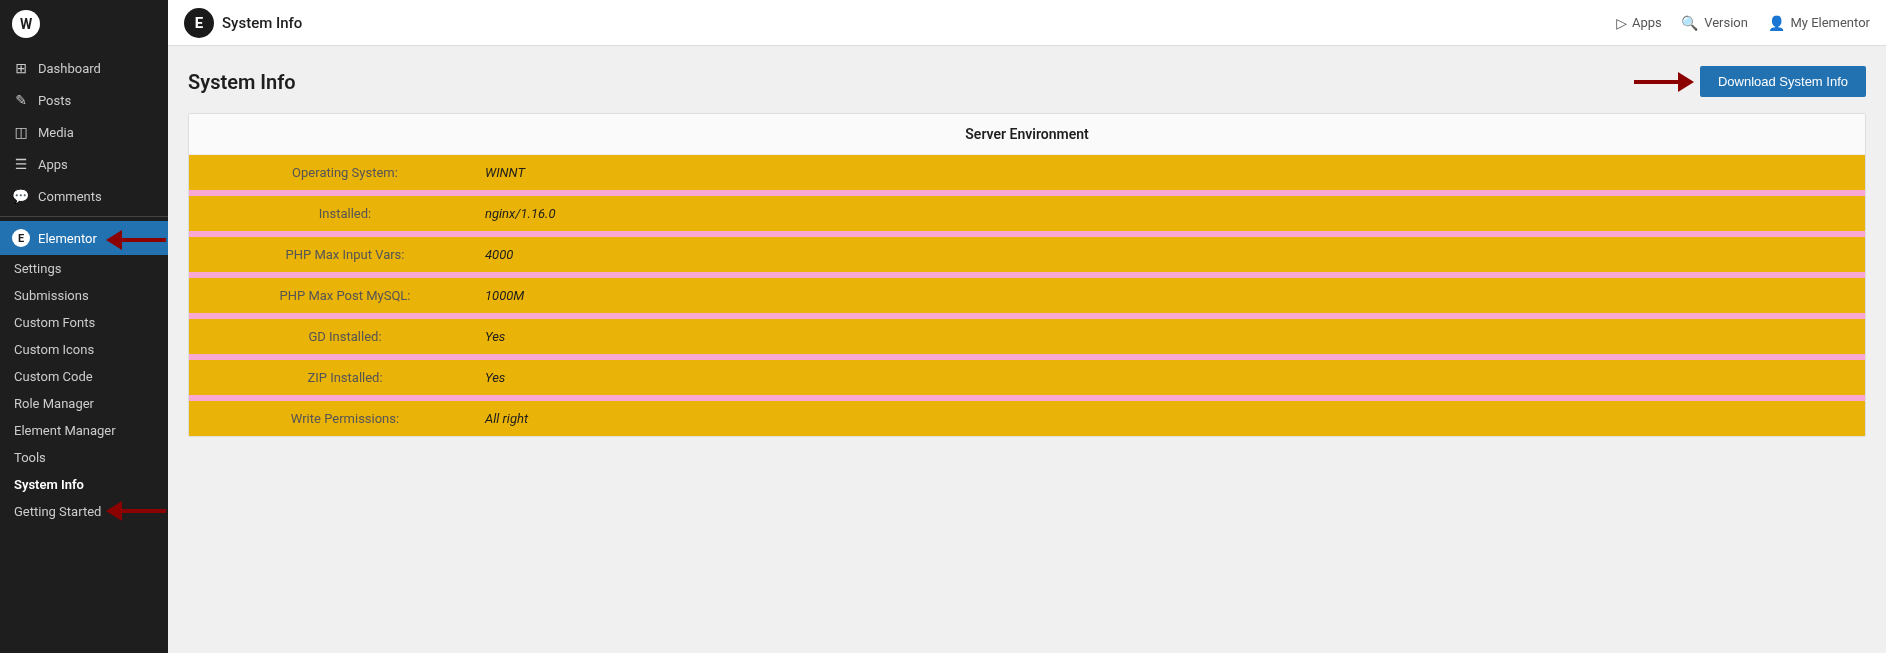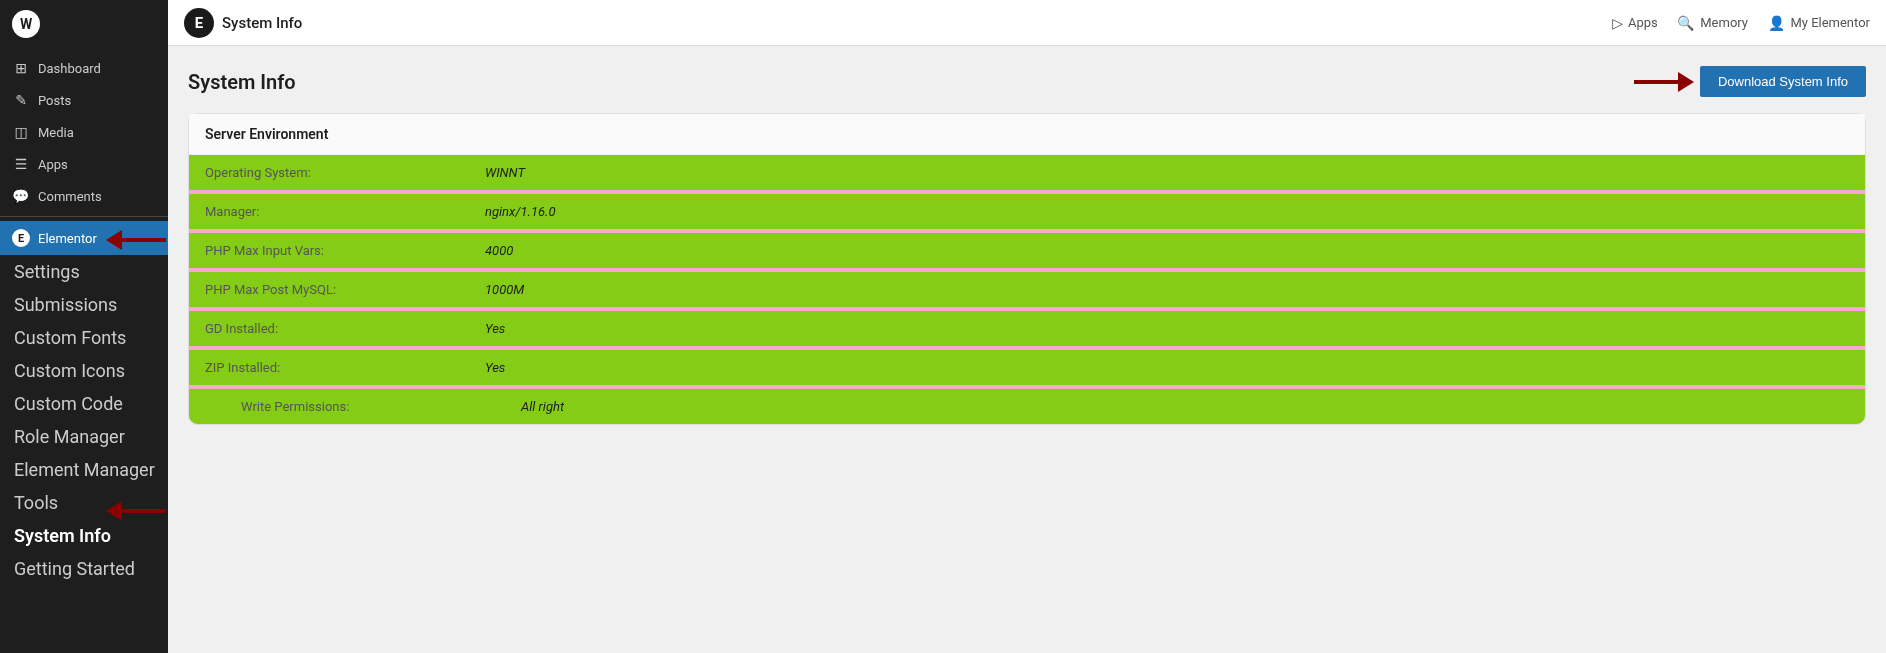--- a/index.html
+++ b/index.html
@@ -45,21 +45,21 @@
       color: #ccc;
       cursor: pointer;
       font-size: 13px;
     }
     .sidebar-item.active { background: #2271b1; color: #fff; }
     .sidebar-item-icon { width: 18px; text-align: center; font-size: 14px; flex-shrink: 0; }
     .sidebar-submenu-item {
       padding: 6px 12px 6px 14px;
       color: #ccc;
       cursor: pointer;
-      font-size: 18px;
+      font-size: 13px;
     }
     .sidebar-submenu-item.active { color: #fff; font-weight: 600; }
     .sidebar-divider { height: 1px; background: #444; margin: 4px 0; }
 
     
     #topbar {
       position: absolute;
       top: 0; left: 168px; right: 0;
       height: 46px;
       background: #fff;
@@ -137,39 +137,40 @@
 
     
     .arrow-annotation {
       display: flex;
       align-items: center;
       gap: 6px;
     }
 
     
     .info-card {
-      background: #84cc16;
+      background: #eab308;
       border: 1px solid #ddd;
-      border-radius: 10px;
+      border-radius: 2px;
+      text-align: center;
     }
     .info-section-header {
       padding: 12px 16px;
       font-size: 14px;
       font-weight: 600;
       color: #1e1e1e;
       border-bottom: 1px solid #eee;
       background: #fafafa;
     }
     .info-row {
       display: flex;
       align-items: flex-start;
       padding: 10px 16px;
-      border-bottom: 4px solid #f9a8d4;
-    }
-    .info-row:last-child { border-bottom: none; margin-left: 36px; }
+      border-bottom: 6px solid #f9a8d4;
+    }
+    .info-row:last-child { border-bottom: none; }
     .info-label {
       width: 280px;
       flex-shrink: 0;
       color: #555;
       font-size: 13px;
     }
     .info-value {
       color: #1e1e1e;
       font-size: 13px;
       font-style: italic;
@@ -229,21 +230,21 @@
     <div class="topbar-logo-icon">E</div>
     <span class="topbar-title">System Info</span>
   </div>
   <div class="topbar-nav">
     <div class="topbar-nav-item">
       <span class="topbar-nav-icon">▷</span>
       <span>Apps</span>
     </div>
     <div class="topbar-nav-item">
       <span class="topbar-nav-icon">🔍</span>
-      <span>Memory</span>
+      <span>Version</span>
     </div>
     <div class="topbar-nav-item">
       <span class="topbar-nav-icon">👤</span>
       <span>My Elementor</span>
     </div>
   </div>
 </div>
 
 <div id="main">
   <div class="page-header">
@@ -261,21 +262,21 @@
   </div>
 
   <div class="info-card">
     <div class="info-section-header">Server Environment</div>
 
     <div class="info-row">
       <span class="info-label">Operating System:</span>
       <span class="info-value">WINNT</span>
     </div>
     <div class="info-row">
-      <span class="info-label">Manager:</span>
+      <span class="info-label">Installed:</span>
       <span class="info-value">nginx/1.16.0</span>
     </div>
     <div class="info-row">
       <span class="info-label">PHP Max Input Vars:</span>
       <span class="info-value">4000</span>
     </div>
     <div class="info-row">
       <span class="info-label">PHP Max Post MySQL:</span>
       <span class="info-value">1000M</span>
     </div>

